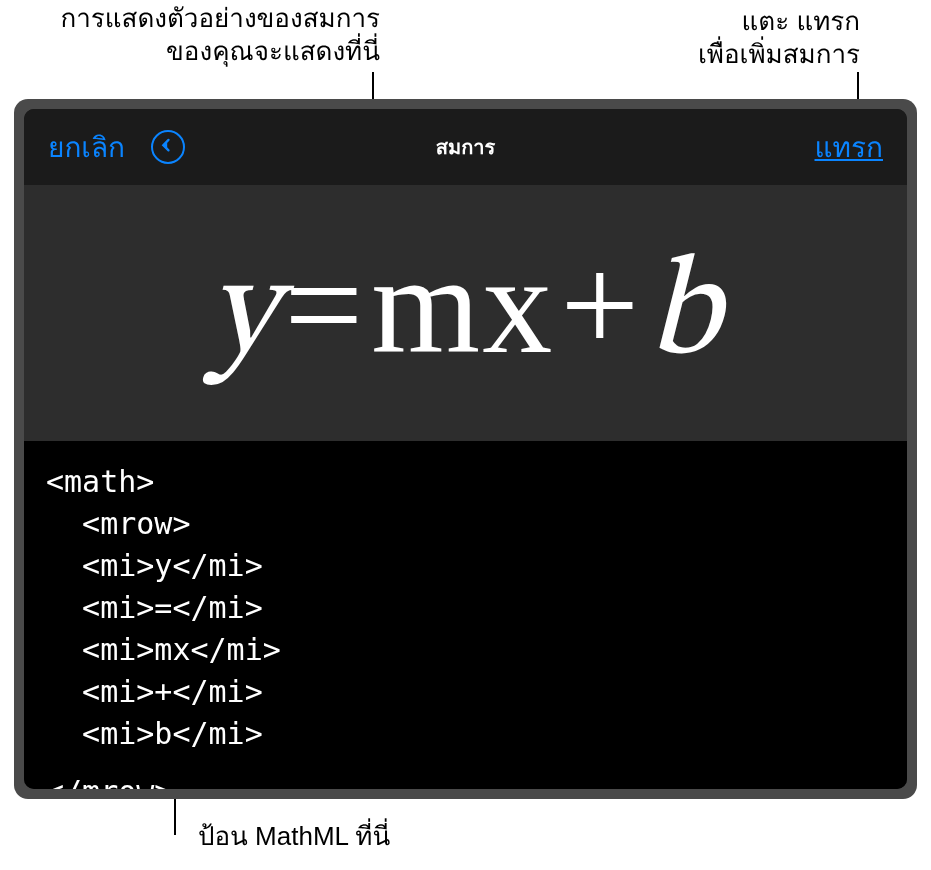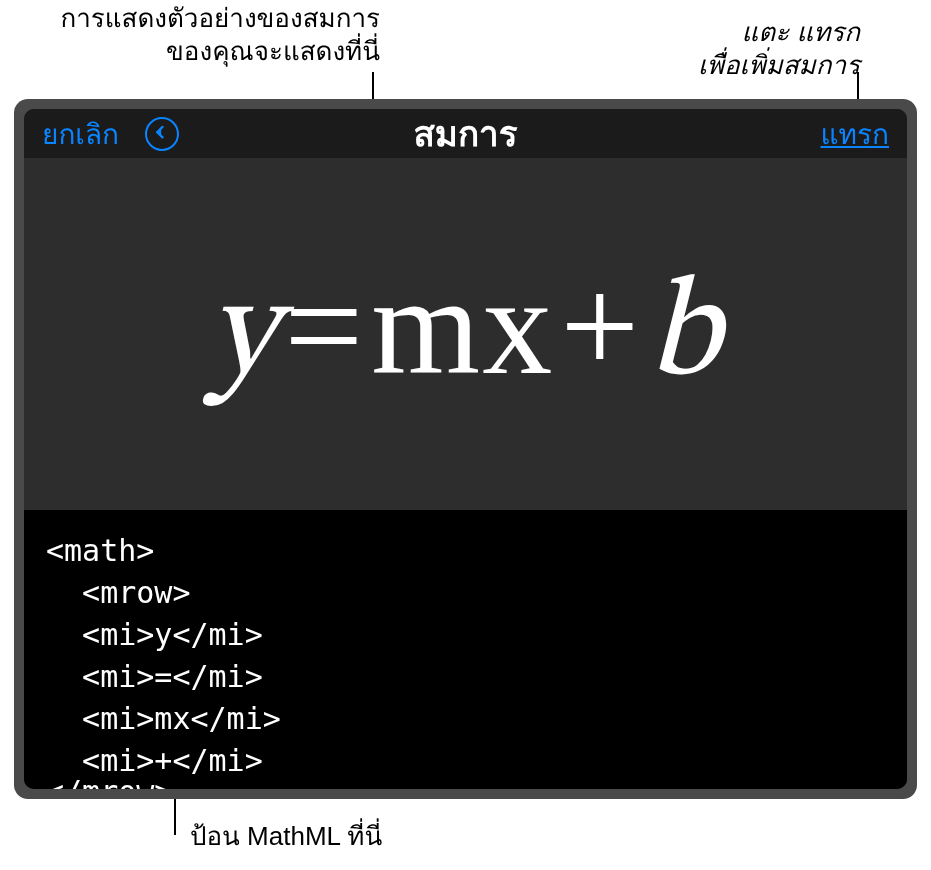--- a/index.html
+++ b/index.html
@@ -47,24 +47,24 @@
     width: 100%;
     height: 100%;
     background: #1b1b1b;
     border-radius: 10px;
     display: flex;
     flex-direction: column;
     overflow: hidden;
   }
 
   .toolbar {
-    height: 49px;
+    height: 76px;
     display: flex;
     align-items: center;
-    padding: 0 18px;
+    padding: 0 24px;
     position: relative;
     background: #1b1b1b;
   }
   .toolbar .btn {
     color: #0a84ff;
     font-size: 28px;
     cursor: pointer;
   }
   .toolbar .undo {
     margin-left: 26px;
@@ -75,31 +75,31 @@
     align-items: center;
     justify-content: center;
     position: relative;
   }
   .toolbar .undo svg { width: 20px; height: 20px; }
   .toolbar .title {
     position: absolute;
     left: 50%;
     transform: translateX(-50%);
     color: #fff;
-    font-size: 35px;
+    font-size: 20px;
     font-weight: 600;
   }
   .toolbar .insert {
     margin-left: auto;
     text-decoration: underline;
   }
 
   .preview {
     background: #2d2d2d;
-    height: 352px;
+    height: 256px;
     display: flex;
     align-items: center;
     justify-content: center;
   }
   .equation {
     color: #fff;
     font-size: 140px;
     font-family: "STIX Two Math", "Cambria Math", Georgia, "Times New Roman", serif;
     letter-spacing: 2px;
     white-space: nowrap;
@@ -136,25 +136,25 @@
   }
 
 </style>
 </head>
 <body>
 
 <div class="callout left" style="left:50px; top:2px; width:330px;">
   <span>การแสดงตัวอย่างของสมการ<br>ของคุณจะแสดงที่นี่</span>
 </div>
 
-<div class="callout right" style="left:660px; top:16px; width:200px;font-style:italic;">
+<div class="callout right" style="left:660px; top:5px; width:200px;">
   <span>แตะ แทรก<br>เพื่อเพิ่มสมการ</span>
 </div>
 
-<div class="callout bottom" style="left:190px; top:820px; width:400px;">
+<div class="callout bottom" style="left:198px; top:820px; width:400px;">
   <span>ป้อน MathML ที่นี่</span>
 </div>
 
 <svg class="lines">
   <line x1="373" y1="72" x2="373" y2="230" stroke="#000" stroke-width="2"></line>
   <line x1="858" y1="72" x2="858" y2="130" stroke="#000" stroke-width="2"></line>
   <line x1="175" y1="790" x2="175" y2="835" stroke="#000" stroke-width="2"></line>
 </svg>
 
 <div class="panel-frame">

